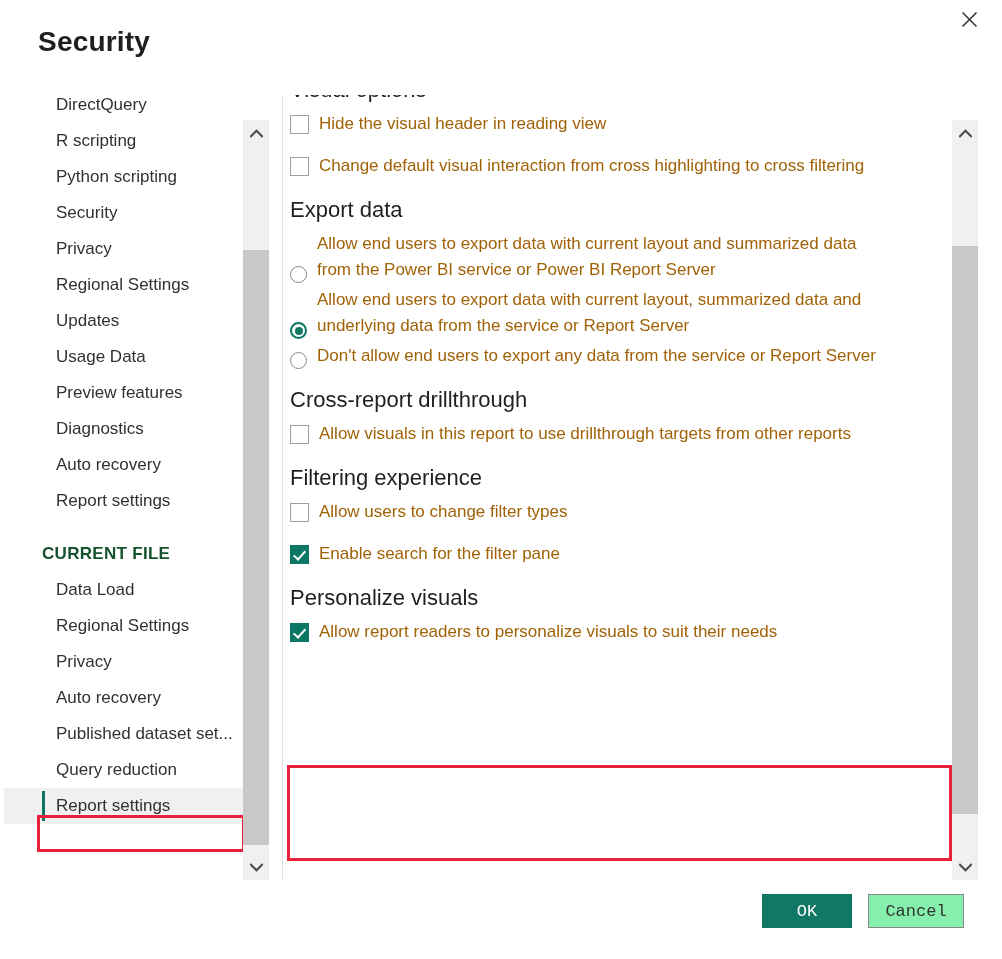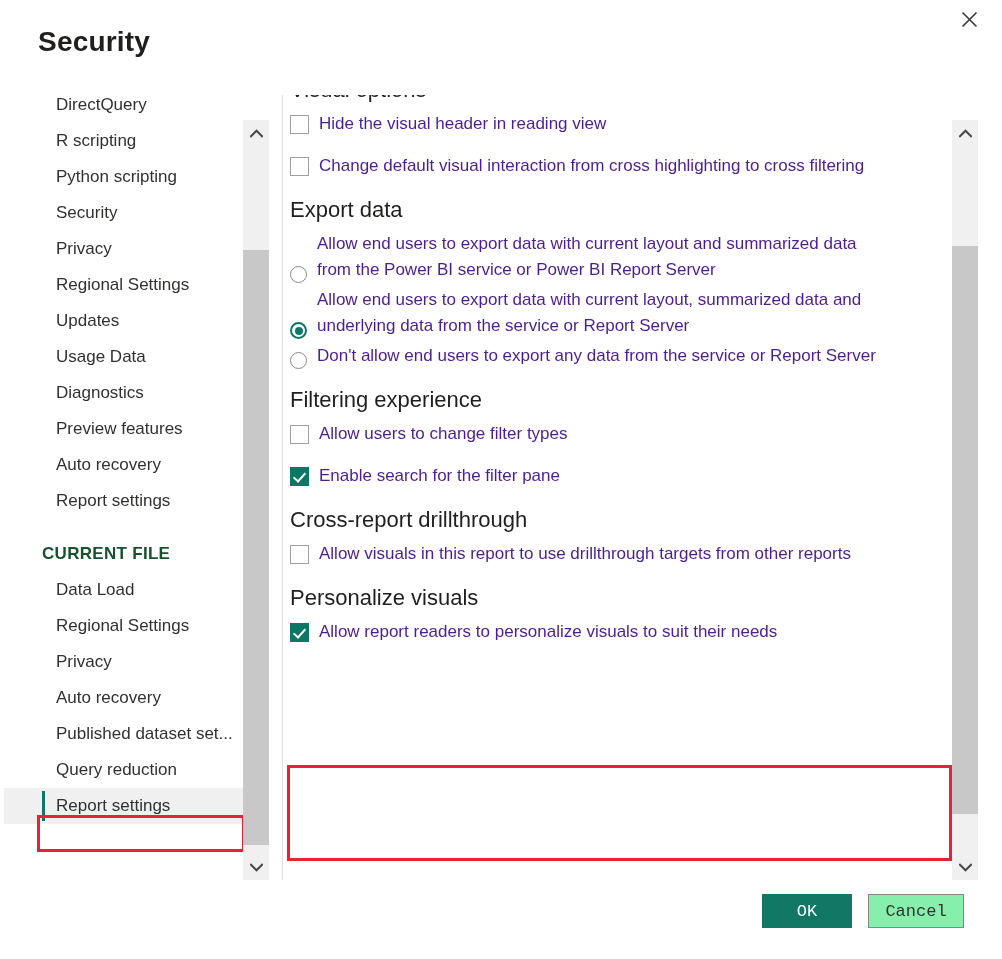--- a/index.html
+++ b/index.html
@@ -171,21 +171,21 @@
 
   .opt-row {
     display: flex;
     align-items: flex-start;
     margin: 0 0 16px 0;
     cursor: pointer;
   }
   .opt-row.tight { margin-bottom: 4px; align-items: flex-end; }
   .opt-label {
     font-size: 17px;
-    color: #4c1d95;
+    color: #a16207;
     line-height: 26px;
     padding-left: 10px;
     max-width: 570px;
   }
 
   
   .cbx {
     flex: 0 0 auto;
     width: 19px;
     height: 19px;
@@ -309,22 +309,22 @@
     <div class="nav-scroll-inner">
       <div>
         <div class="nav-item"><span>DirectQuery</span></div>
         <div class="nav-item"><span>R scripting</span></div>
         <div class="nav-item"><span>Python scripting</span></div>
         <div class="nav-item"><span>Security</span></div>
         <div class="nav-item"><span>Privacy</span></div>
         <div class="nav-item"><span>Regional Settings</span></div>
         <div class="nav-item"><span>Updates</span></div>
         <div class="nav-item"><span>Usage Data</span></div>
+        <div class="nav-item"><span>Preview features</span></div>
         <div class="nav-item"><span>Diagnostics</span></div>
-        <div class="nav-item"><span>Preview features</span></div>
         <div class="nav-item"><span>Auto recovery</span></div>
         <div class="nav-item"><span>Report settings</span></div>
       </div>
 
       <div class="nav-group-header">CURRENT FILE</div>
 
       <div>
         <div class="nav-item"><span>Data Load</span></div>
         <div class="nav-item"><span>Regional Settings</span></div>
         <div class="nav-item"><span>Privacy</span></div>
@@ -383,36 +383,36 @@
           <span class="rdo checked"></span>
           <span class="opt-label">Allow end users to export data with current layout, summarized data and underlying data from the service or Report Server</span>
         </div>
         <div class="opt-row tight">
           <span class="rdo"></span>
           <span class="opt-label">Don't allow end users to export any data from the service or Report Server</span>
         </div>
       </div>
 
       <div class="section-block">
+        <div class="section-heading">Cross-report drillthrough</div>
+        <div class="opt-row">
+          <span class="cbx"></span>
+          <span class="opt-label">Allow visuals in this report to use drillthrough targets from other reports</span>
+        </div>
+      </div>
+
+      <div class="section-block">
         <div class="section-heading">Filtering experience</div>
         <div class="opt-row">
           <span class="cbx"></span>
           <span class="opt-label">Allow users to change filter types</span>
         </div>
         <div class="opt-row">
           <span class="cbx checked"></span>
           <span class="opt-label">Enable search for the filter pane</span>
-        </div>
-      </div>
-
-      <div class="section-block">
-        <div class="section-heading">Cross-report drillthrough</div>
-        <div class="opt-row">
-          <span class="cbx"></span>
-          <span class="opt-label">Allow visuals in this report to use drillthrough targets from other reports</span>
         </div>
       </div>
 
       <div class="section-block">
         <div class="section-heading">Personalize visuals</div>
         <div class="opt-row">
           <span class="cbx checked"></span>
           <span class="opt-label">Allow report readers to personalize visuals to suit their needs</span>
         </div>
       </div>

